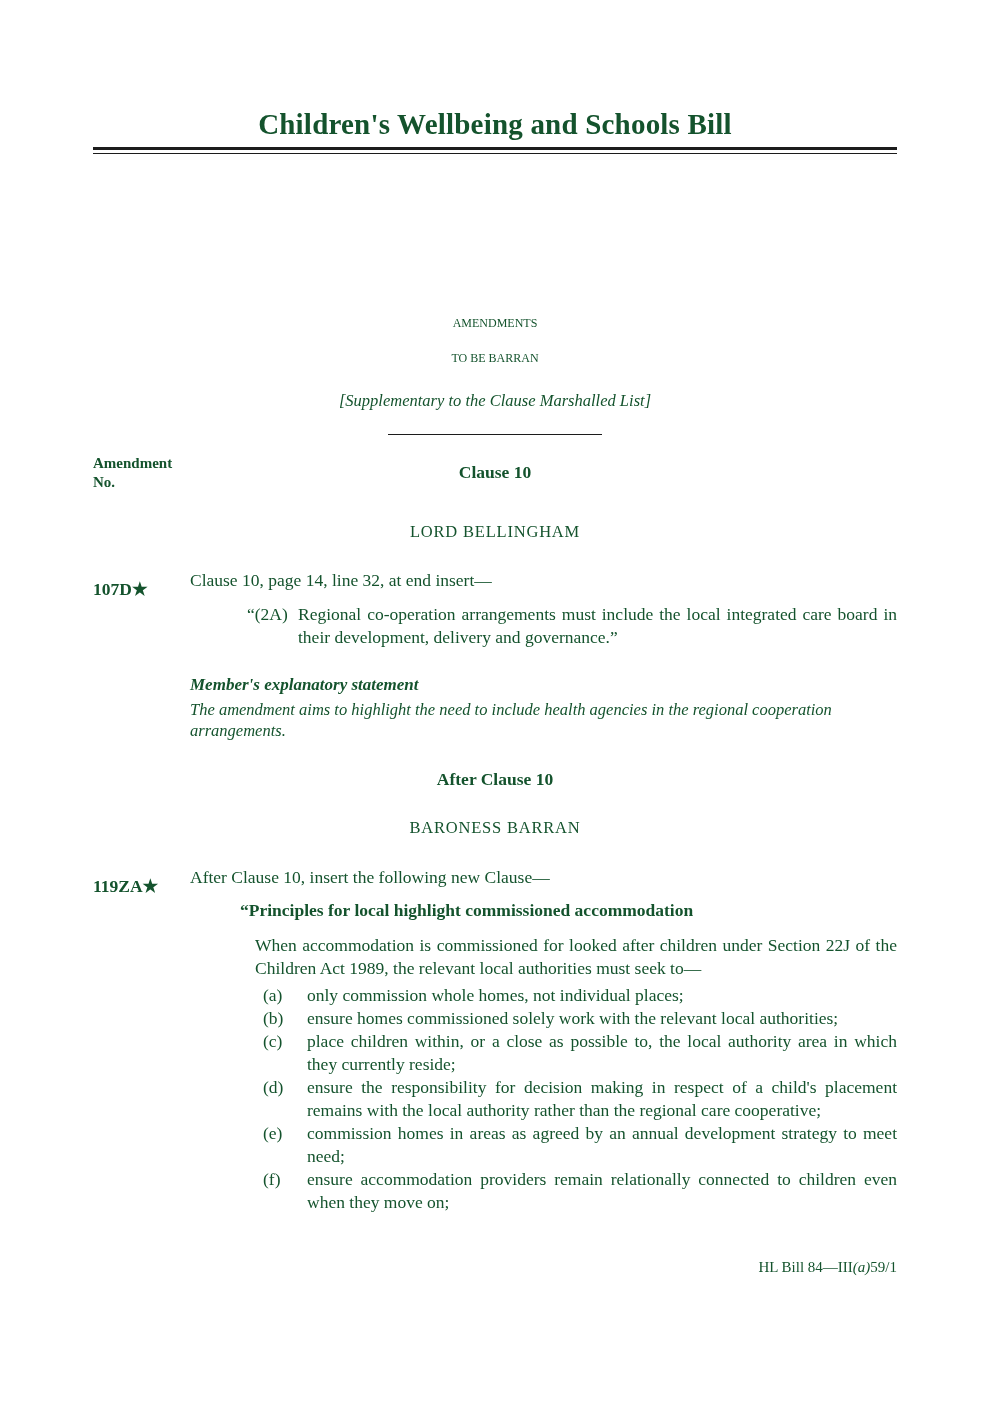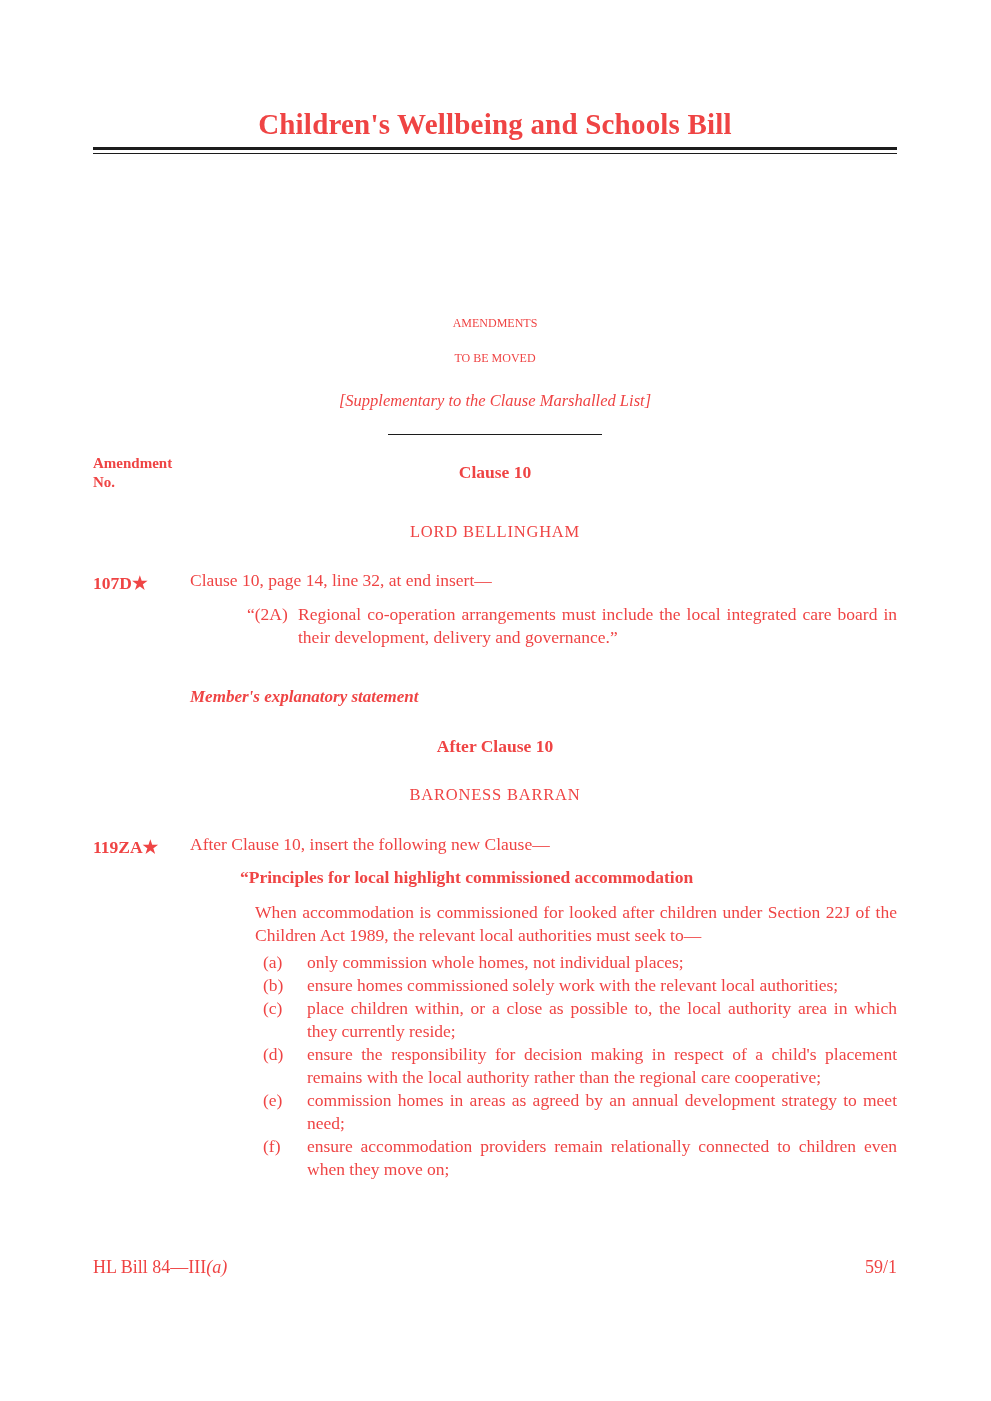--- a/index.html
+++ b/index.html
@@ -3,21 +3,21 @@
 <meta charset="utf-8">
 <style>
   * { margin: 0; padding: 0; box-sizing: border-box; }
   html, body { background: #ffffff; }
   .page {
     position: relative;
     width: 991px;
     height: 1401px;
     margin: 0 auto;
     background: #ffffff;
-    color: #ef4444;
+    color: #14532d;
     font-family: "Liberation Serif", "DejaVu Serif", serif;
     font-size: 17.5px;
     line-height: 23px;
     padding: 0 94px 16px 93px;
     overflow: hidden;
   }
   .doc-title {
     padding-top: 106px;
     text-align: center;
     font-size: 29px;
@@ -58,61 +58,61 @@
     font-size: 16.5px; line-height: 21px;
     letter-spacing: 0.8px;
   }
   .mover-1 { margin-top: 25px; }
   .mover-2 { margin-top: 26px; }
 
   .amendment { position: relative; }
   .amendment-1 { margin-top: 27px; }
   .amendment-2 { margin-top: 28px; }
   .amd-num {
-    position: absolute; left: 0; top: 3px;
+    position: absolute; left: 0; top: 9px;
     font-weight: bold;
   }
   .amd-body { margin-left: 97px; }
 
   .insert-2a { display: flex; margin-left: 57px; margin-top: 11px; }
   .insert-label { width: 51px; flex-shrink: 0; }
   .insert-text { flex: 1; text-align: justify; }
 
-  .expl-heading { margin-top: 36px; font-weight: bold; font-style: italic; font-size: 17px; }
+  .expl-heading { margin-top: 24px; font-weight: bold; font-style: italic; font-size: 17px; }
   .expl-text { margin-top: 3px; font-style: italic; font-size: 16.5px; line-height: 21px; }
 
   .section-heading { margin-top: 27px; text-align: center; font-weight: bold; }
 
   .new-clause-title { margin-left: 50px; margin-top: 10px; font-weight: bold; }
   .clause-intro { margin-left: 65px; margin-top: 12px; text-align: justify; }
 
   .clause-list { margin-left: 73px; margin-top: 4px; }
   .clause-item { display: flex; }
   .item-label { width: 44px; flex-shrink: 0; }
   .item-text { flex: 1; text-align: justify; }
 
   .footer {
     position: absolute;
     left: 93px; right: 94px; top: 1256px;
-    display: flex; justify-content: space-between;
-    font-size: 18px;
+    display: flex; justify-content: flex-end;
+    font-size: 15px;
   }
   .footer .italic { font-style: italic; }
 </style>
 </head>
 <body>
 
 <div class="page">
 
   <h1 class="doc-title">Children's Wellbeing and Schools Bill</h1>
   <div class="rule-thick"></div>
   <div class="rule-thin"></div>
 
   <div class="front-line front-1">AMENDMENTS</div>
-  <div class="front-line front-2">TO BE MOVED</div>
+  <div class="front-line front-2">TO BE BARRAN</div>
   <div class="front-note">[Supplementary to the Clause Marshalled List]</div>
 
   <div class="short-rule"></div>
 
   <div class="clause-row">
     <div class="amendment-no-label">
       <div>Amendment</div>
       <div>No.</div>
     </div>
     <div class="clause-heading">Clause 10</div>
@@ -122,20 +122,21 @@
 
   <div class="amendment amendment-1">
     <span class="amd-num">107D★</span>
     <div class="amd-body">
       <p class="amd-lead">Clause 10, page 14, line 32, at end insert—</p>
       <div class="insert-2a">
         <span class="insert-label">“(2A)</span>
         <p class="insert-text">Regional co-operation arrangements must include the local integrated care board in their development, delivery and governance.”</p>
       </div>
       <p class="expl-heading">Member's explanatory statement</p>
+      <p class="expl-text">The amendment aims to highlight the need to include health agencies in the regional cooperation arrangements.</p>
     </div>
   </div>
 
   <div class="section-heading">After Clause 10</div>
 
   <div class="mover mover-2">BARONESS BARRAN</div>
 
   <div class="amendment amendment-2">
     <span class="amd-num">119ZA★</span>
     <div class="amd-body">

